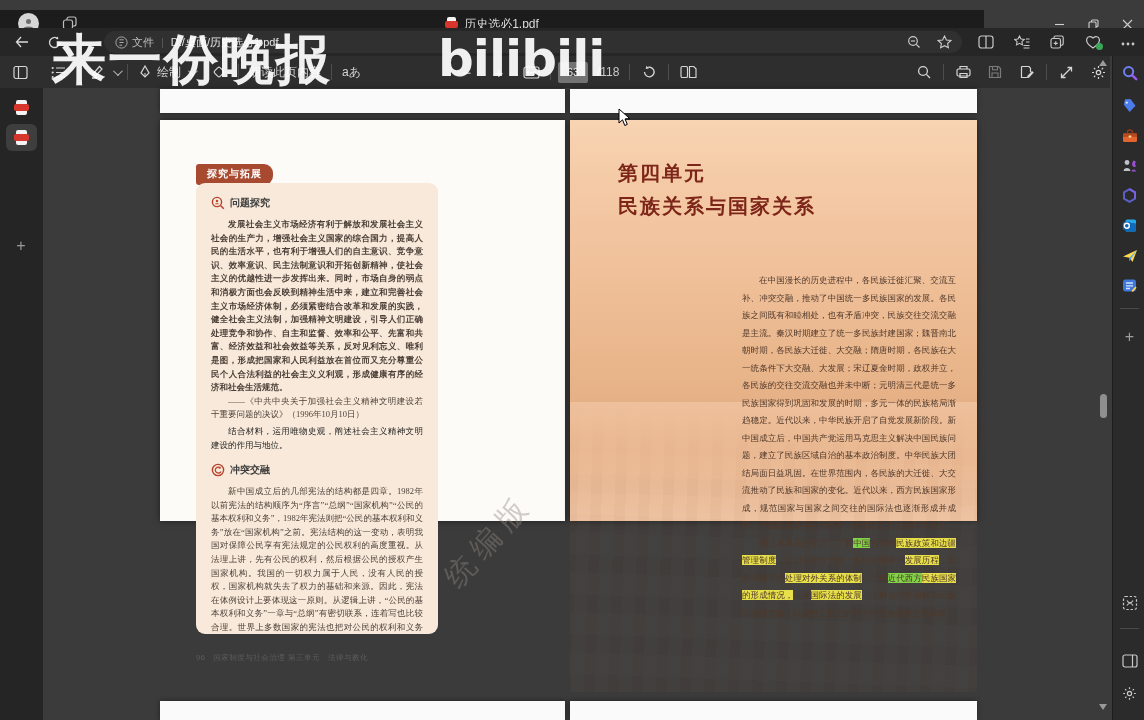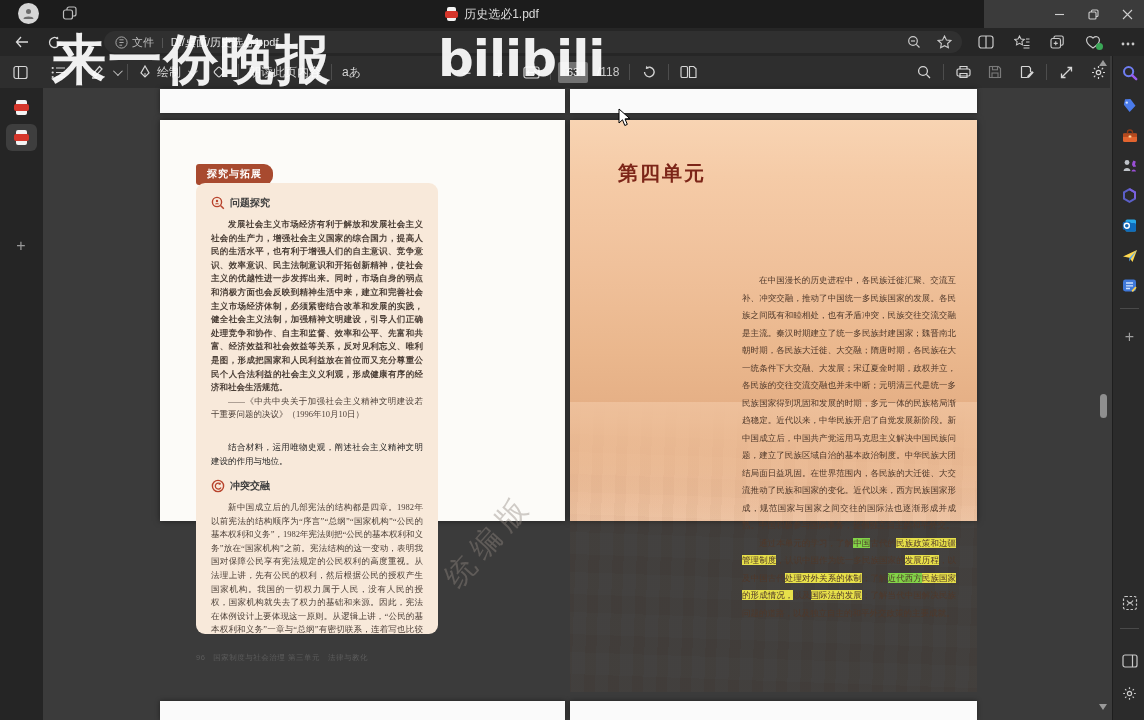--- a/index.html
+++ b/index.html
@@ -1,21 +1,21 @@
 <!DOCTYPE html>
 <html><head>
 <meta charset="utf-8">
 <style>
   * { margin:0; padding:0; box-sizing:border-box; }
   html,body { width:1144px; height:720px; overflow:hidden; background:#000; }
   body { font-family:"Liberation Sans", sans-serif; }
   #app { position:relative; width:1144px; height:720px; background:#3b3b3b; overflow:hidden; }
 
   
-  .titlebar { position:absolute; left:0; top:0; width:984px; height:28px; background:#1c1c1c; }
+  .titlebar { position:absolute; left:0; top:10px; width:984px; height:28px; background:#1c1c1c; }
   .avatar { position:absolute; left:18px; top:3px; width:21px; height:21px; border-radius:50%; background:#d6d6d6; display:flex; align-items:center; justify-content:center; }
   .workspaces { position:absolute; left:62px; top:6px; }
   .tab-title { position:absolute; left:0; top:0; width:100%; height:28px; display:flex; align-items:center; justify-content:center; gap:6px; color:#dcdcdc; font-size:12px; }
   .win-btn { position:absolute; top:0; width:34px; height:28px; display:flex; align-items:center; justify-content:center; color:#cfcfcf; font-size:13px; }
 
   
   .addressrow { position:absolute; left:0; top:28px; width:1144px; height:28px; background:#262626; }
   .nav-ico { position:absolute; top:5px; color:#dadada; font-size:14px; width:20px; height:18px; display:flex; align-items:center; justify-content:center; }
   .pill { position:absolute; left:104px; top:3px; width:858px; height:22px; background:#303030; border-radius:11px; display:flex; align-items:center; color:#e6e6e6; font-size:11px; }
   .pill .lab { color:#bdbdbd; margin-left:4px; }
@@ -345,40 +345,41 @@
           <svg width="14" height="14" viewBox="0 0 14 14">
               <circle cx="6" cy="6" r="4.6" fill="none" stroke="#b8432c" stroke-width="1.4"></circle>
               <line x1="9.5" y1="9.5" x2="12.8" y2="12.8" stroke="#b8432c" stroke-width="1.5"></line>
               <circle cx="6" cy="5" r="1.2" fill="#b8432c"></circle>
               <path d="M4 8.2 C4 6.8 8 6.8 8 8.2" fill="#b8432c"></path>
             </svg>
           <span>问题探究</span>
         </div>
         <p class="booktxt ind" style="margin-top:8px;font-weight:bold;">发展社会主义市场经济有利于解放和发展社会主义社会的生产力，增强社会主义国家的综合国力，提高人民的生活水平，也有利于增强人们的自主意识、竞争意识、效率意识、民主法制意识和开拓创新精神，使社会主义的优越性进一步发挥出来。同时，市场自身的弱点和消极方面也会反映到精神生活中来，建立和完善社会主义市场经济体制，必须紧密结合改革和发展的实践，健全社会主义法制，加强精神文明建设，引导人们正确处理竞争和协作、自主和监督、效率和公平、先富和共富、经济效益和社会效益等关系，反对见利忘义、唯利是图，形成把国家和人民利益放在首位而又充分尊重公民个人合法利益的社会主义义利观，形成健康有序的经济和社会生活规范。</p>
         <p class="booktxt ind">——《中共中央关于加强社会主义精神文明建设若干重要问题的决议》（1996年10月10日）</p>
-        <p class="booktxt ind" style="margin-top:19px;color:#222;">结合材料，运用唯物史观，阐述社会主义精神文明建设的作用与地位。</p>
+        <p class="booktxt ind" style="margin-top:3px;color:#222;">结合材料，运用唯物史观，阐述社会主义精神文明建设的作用与地位。</p>
         <div class="bookhead" style="margin-top:11px;">
           <svg width="14" height="14" viewBox="0 0 14 14">
               <circle cx="7" cy="7" r="5.6" fill="none" stroke="#b8432c" stroke-width="1.4"></circle>
               <path d="M9.5 5 a3 3 0 1 0 0.5 3.5" fill="none" stroke="#b8432c" stroke-width="1.3"></path>
               <path d="M9.2 3.4 L9.6 5.8 L7.3 5.4" fill="#b8432c"></path>
             </svg>
           <span>冲突交融</span>
         </div>
         <p class="booktxt ind" style="margin-top:8px;">新中国成立后的几部宪法的结构都是四章。1982年以前宪法的结构顺序为“序言”“总纲”“国家机构”“公民的基本权利和义务”，1982年宪法则把“公民的基本权利和义务”放在“国家机构”之前。宪法结构的这一变动，表明我国对保障公民享有宪法规定的公民权利的高度重视。从法理上讲，先有公民的权利，然后根据公民的授权产生国家机构。我国的一切权力属于人民，没有人民的授权，国家机构就失去了权力的基础和来源。因此，宪法在体例设计上要体现这一原则。从逻辑上讲，“公民的基本权利和义务”一章与“总纲”有密切联系，连着写也比较合理。世界上多数国家的宪法也把对公民的权利和义务的规定列在对国家机构的规定之前。</p>
 
       </div>
       <div class="lp-footer">96　国家制度与社会治理 第三单元　法律与教化</div>
       <div class="tb-watermark">统编版</div>
     </div>
 
     <div class="page page-right">
       <div class="photo"></div>
       <div class="photo-fade"></div>
       <div class="unit-title" style="top:40px;">第四单元</div>
+      <div class="unit-title" style="top:73px;">民族关系与国家关系</div>
       <div class="rp-body">
         <p>在中国漫长的历史进程中，各民族迁徙汇聚、交流互补、冲突交融，推动了中国统一多民族国家的发展。各民族之间既有和睦相处，也有矛盾冲突，民族交往交流交融是主流。秦汉时期建立了统一多民族封建国家；魏晋南北朝时期，各民族大迁徙、大交融；隋唐时期，各民族在大一统条件下大交融、大发展；宋辽夏金时期，政权并立，各民族的交往交流交融也并未中断；元明清三代是统一多民族国家得到巩固和发展的时期，多元一体的民族格局渐趋稳定。近代以来，中华民族开启了自觉发展新阶段。新中国成立后，中国共产党运用马克思主义解决中国民族问题，建立了民族区域自治的基本政治制度。中华民族大团结局面日益巩固。在世界范围内，各民族的大迁徙、大交流推动了民族和国家的变化。近代以来，西方民族国家形成，规范国家与国家之间交往的国际法也逐渐形成并成熟。中国积极参与国际事务，提倡独立自主的和平外交。</p>
         <p><span>通过本单元的学习，了解</span><span class="hl-g">中国</span><span>古代的</span><span class="hl-y">民族政策和边疆管理制度</span><span>，认识中国作为统一多民族国家的</span><span class="hl-y">发展历程</span><span>，以及中国古代</span><span class="hl-y">处理对外关系的体制</span><span>；了解</span><span class="hl-g">近代西方</span><span class="hl-y">民族国家的形成情况，</span><span>以及</span><span class="hl-y">国际法的发展</span><span>；了解当代中国解决民族问题的道路，以及独立自主的和平外交政策的主要成就。</span></p>
       </div>
     </div>
 
     <div class="pagestrip" style="left:117px;top:613px;width:405px;height:19px;"></div>
     <div class="pagestrip" style="left:527px;top:613px;width:407px;height:19px;"></div>
   </div>
 

